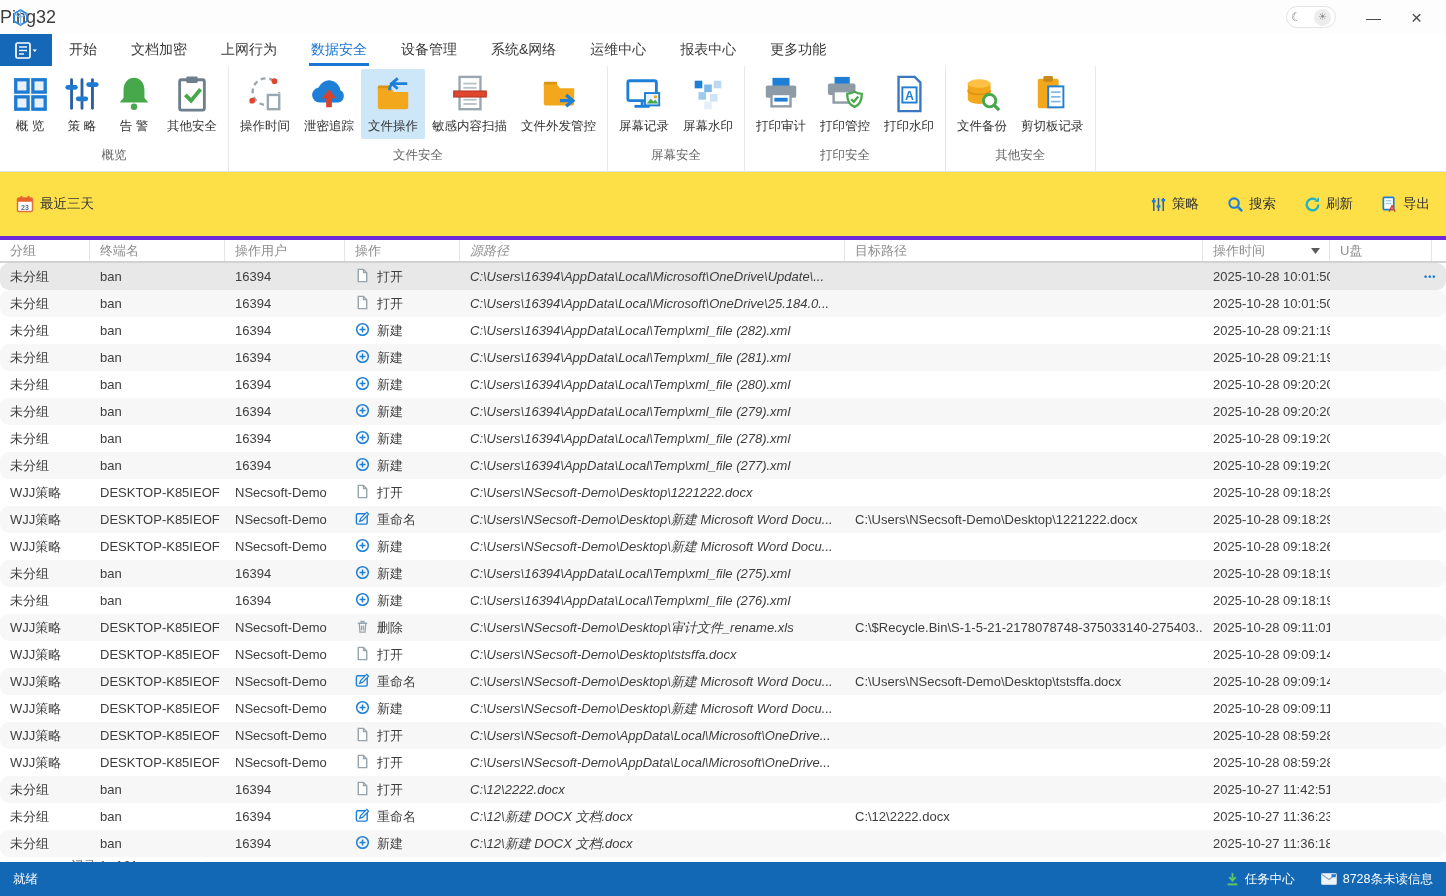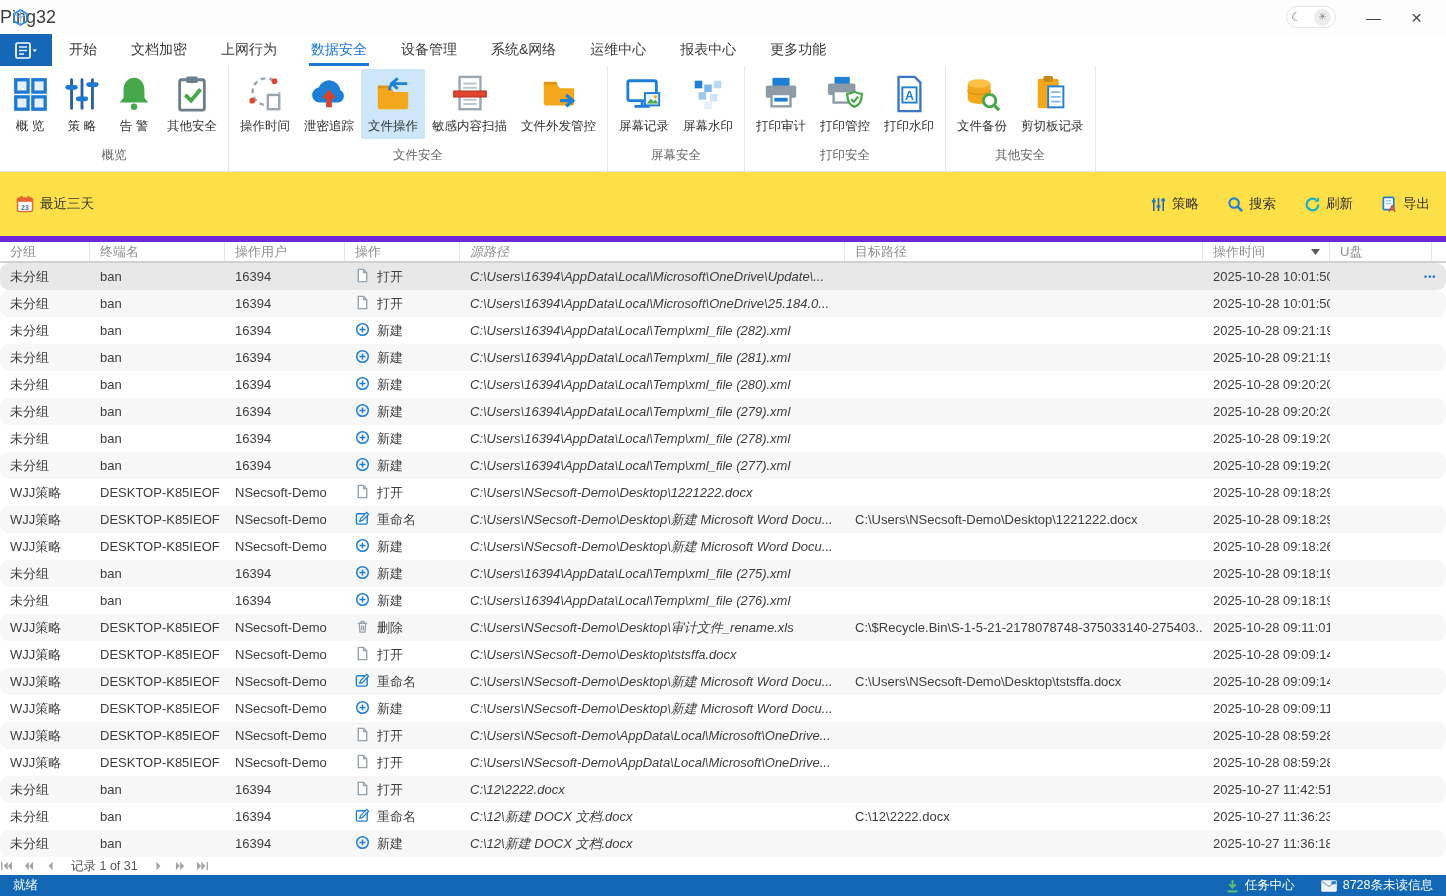--- a/index.html
+++ b/index.html
@@ -34,40 +34,40 @@
   .rbtn.active { background:#cde7f8; }
   .rbtn svg { width:38px; height:38px; }
   .rlabel { font-size:12.5px; color:#333; margin-top:5px; white-space:nowrap; }
   .rgroup-label { text-align:center; font-size:12.5px; color:#666; padding:3px 0 7px; }
   
   .filterbar { height:64px; display:flex; align-items:center; padding:0 16px; background:#fde047;text-align:right; }
   .daterange { display:flex; align-items:center; gap:6px; font-size:13.5px; color:#333; }
   .fb-actions { margin-left:auto; display:flex; align-items:center; gap:28px; }
   .fb-btn { display:flex; align-items:center; gap:5px; font-size:13.5px; color:#333; }
   
-  .table-header { height:27px; display:flex; border-top:6px solid #6d28d9; border-bottom:2px solid #d2d2d2;
+  .table-header { height:27px; display:flex; border-top:4px solid #6d28d9; border-bottom:2px solid #d2d2d2;
     color:#8e8e8e; font-size:13px; background:#fff; }
   .hcell { padding-left:10px; border-right:1px solid #e5e5e5; height:100%; display:flex; align-items:center;
     white-space:nowrap; overflow:hidden; }
   .c0{width:90px;} .c1{width:135px;} .c2{width:120px;} .c3{width:115px;}
   .c4{width:385px;font-style:italic;} .c5{width:358px;} .c6{width:127px;} .c7{width:102px;}
   .time-sort { margin-left:auto; margin-right:9px; display:flex; align-items:center; }
   .row { height:27px; display:flex; font-size:13px; color:#3d3d3d; white-space:nowrap; background:#fff;border-radius:9px; }
   .row.striped { background:#f7f7f7; }
   .row.selected { background:#e8e8e8; }
   .cell { padding-left:10px; height:100%; display:flex; align-items:center; overflow:hidden; }
   .opcell svg { width:15px; height:15px; margin-right:7px; flex:none; }
   .ellipsis-btn { width:14px; display:flex; align-items:center; color:#1976d2; font-size:9px;
     letter-spacing:1px; font-weight:bold; margin-left:-8px; }
   
   .pager { height:18px; display:flex; align-items:center; gap:9px; color:#555; font-size:12.5px; }
   .pager .nav { display:flex; align-items:center; }
   .pager svg { height:10px; width:13px; fill:#a3a3a3; }
   .pager-label { margin:0 5px; }
-  .statusbar { position:absolute; bottom:0; left:0; right:0; height:21px; background:#1268b4; color:#fff;
+  .statusbar { position:absolute; bottom:0; left:0; right:0; height:34px; background:#1268b4; color:#fff;
     display:flex; align-items:center; font-size:12.5px; padding:0 13px; }
   .sb-right { margin-left:auto; display:flex; align-items:center; gap:26px; }
   .sb-item { display:flex; align-items:center; gap:6px; }
 </style>
 </head>
 <body>
 
 <div class="titlebar">
   <svg class="app-logo" viewBox="0 0 16 16">
     <path d="M8 1l6 3.5v7L8 15l-6-3.5v-7z" fill="none" stroke="#2e86de" stroke-width="1.6"></path>

